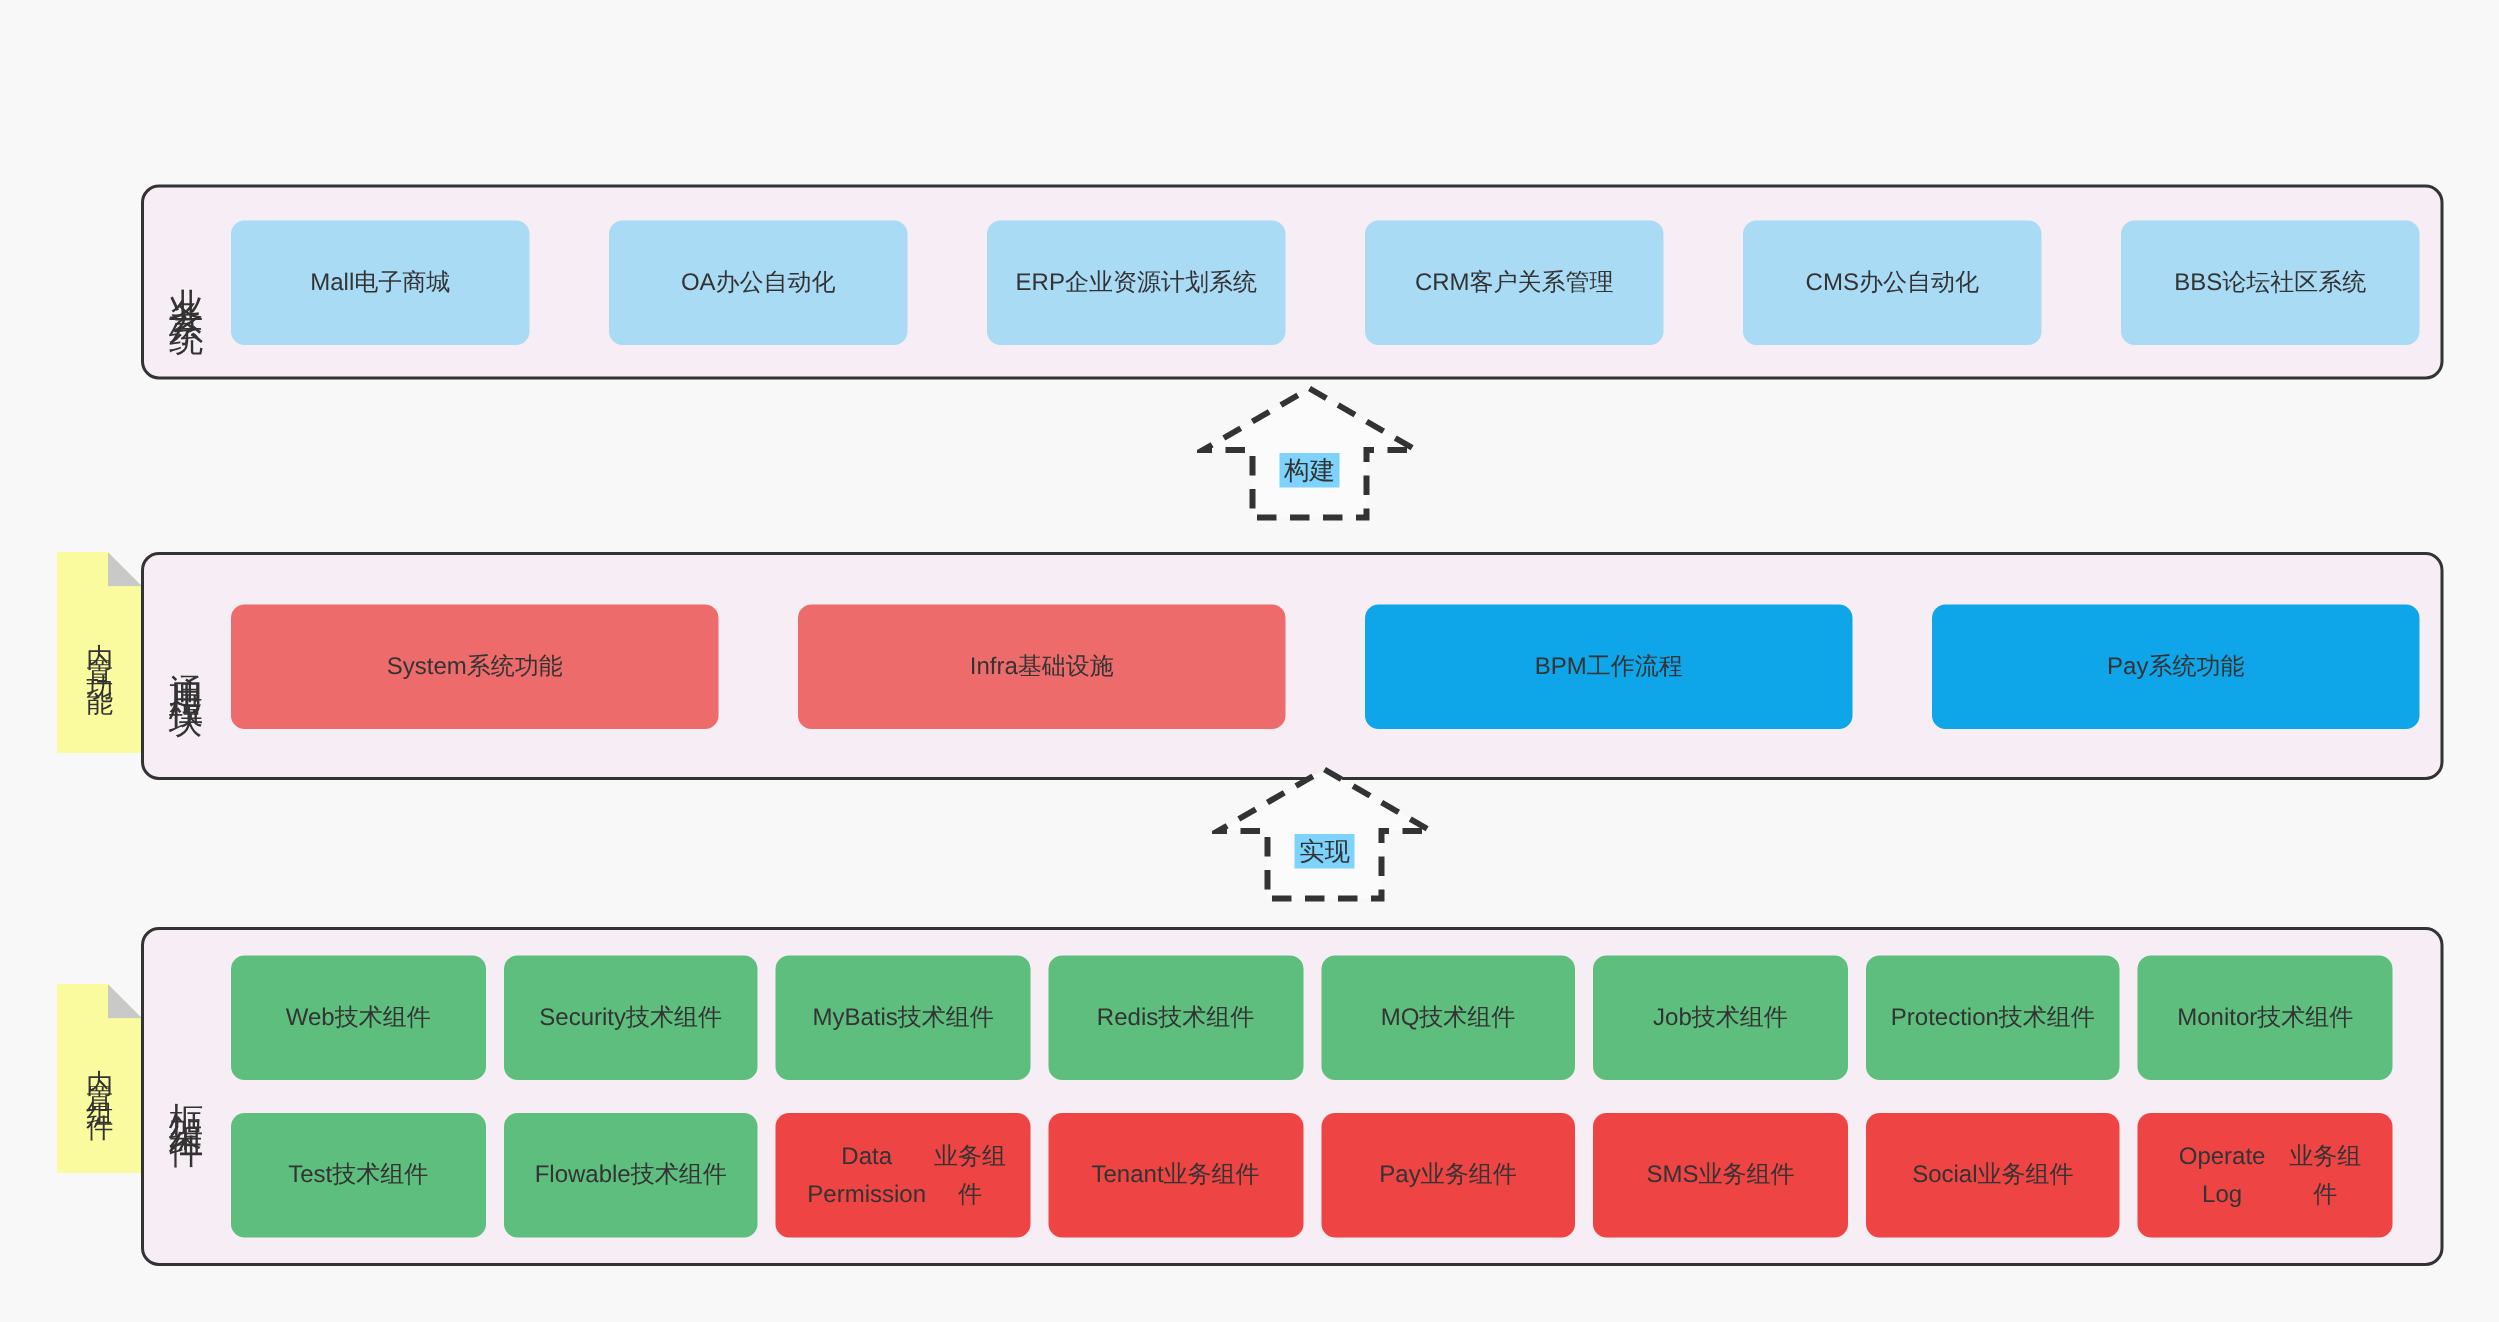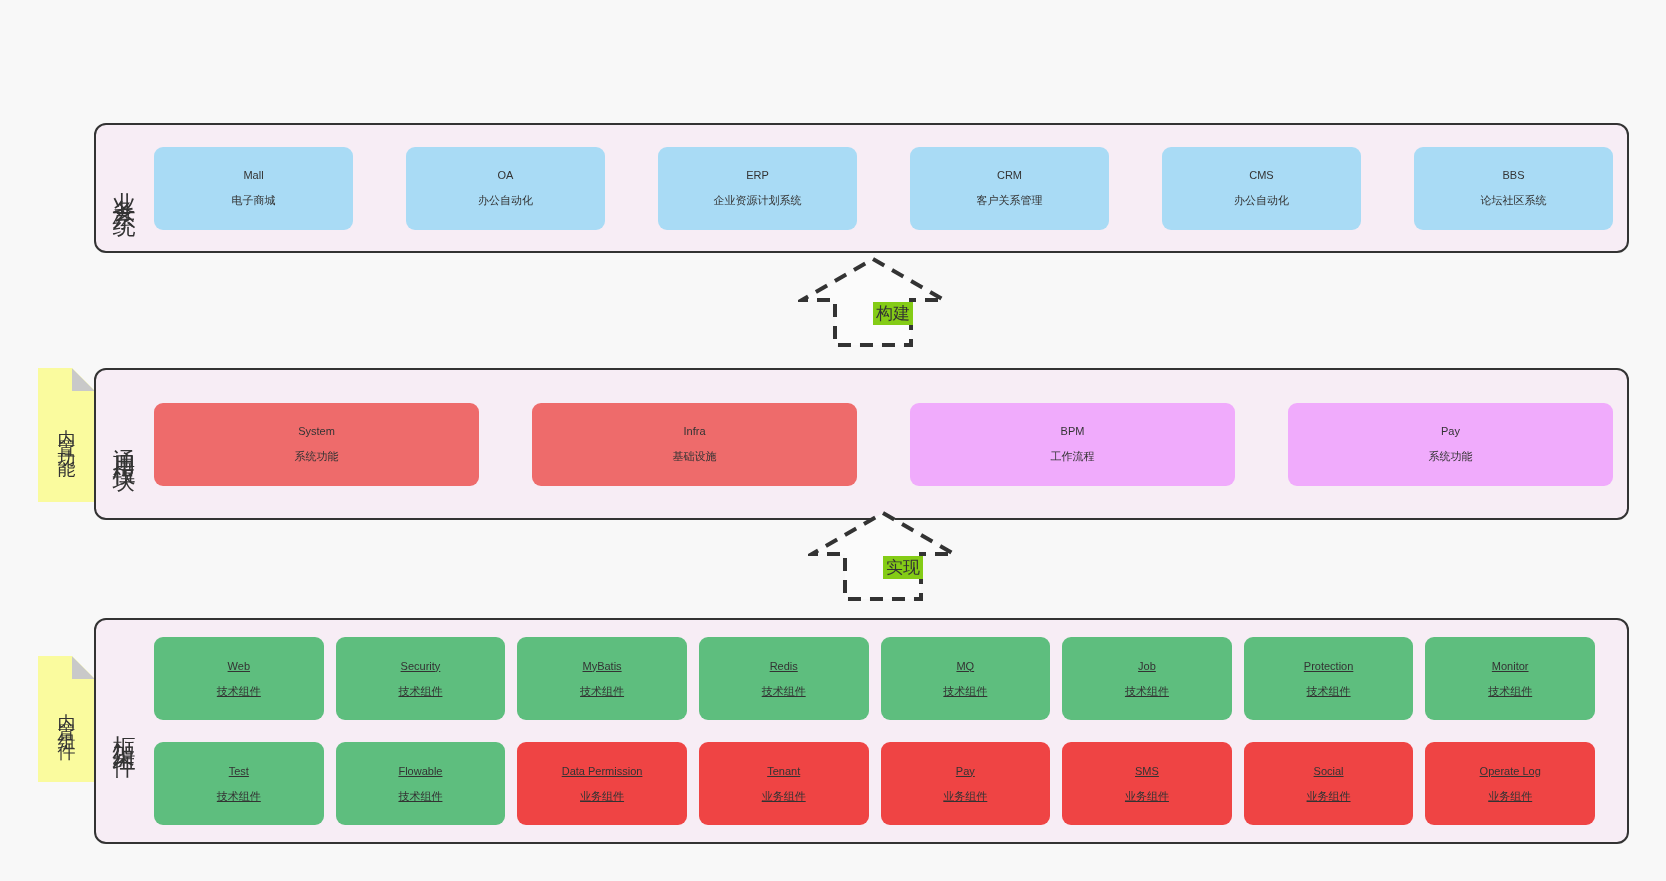--- a/index.html
+++ b/index.html
@@ -21,32 +21,32 @@
   .band-label span{
     writing-mode:vertical-rl;text-orientation:upright;
     font-size:23px;letter-spacing:7px;color:#333;
   }
   .band-content{
     flex:1;display:flex;flex-direction:column;justify-content:center;
     align-items:stretch;gap:22px;padding-right:14px;
   }
   #band-3 .band-content{padding-right:32px;}
   .row{display:flex;gap:53px;width:100%;}
-  #band-3 .row{gap:12px;text-decoration:underline;}
+  #band-3 .row{gap:12px;}
   
   .box{
     flex:1;height:83px;border-radius:9px;box-sizing:border-box;
-    display:flex;flex-direction:column;align-items:center;justify-content:center;
-    text-align:center;font-size:11px;line-height:25px;padding:0 10px;
+    display:flex;align-items:center;justify-content:center;
+    text-align:center;font-size:16px;line-height:25px;padding:0 10px;
   }
   #band-3 .box{padding:0 16px;}
   .box .name,.box .desc{display:block;}
   .v-blue{background:#a9dbf5;}
   .v-red{background:#ee6b6b;}
-  .v-pink{background:#f0abfc;}
+  .v-pink{background:#0ea5e9;}
   .v-green{background:#5ebe7e;}
   .v-lightgreen{background:#ef4444;}
   
   .sticky{
     position:absolute;left:38px;width:57px;background:#fafb9e;
     clip-path:polygon(0 0,calc(100% - 23px) 0,100% 23px,100% 100%,0 100%);
     display:flex;align-items:center;justify-content:center;
   }
   #sticky-2{top:368px;height:134px;}
   #sticky-3{top:656px;height:126px;}
@@ -62,21 +62,21 @@
   .arrow{position:absolute;width:150px;height:92px;}
   #arrow-1{left:798px;top:256px;}
   #arrow-2{left:808px;top:510px;}
   .arrow svg{display:block;width:100%;height:100%;}
   .arrow path{
     fill:#fbfbfb;stroke:#333;stroke-width:4;
     stroke-dasharray:13 9;stroke-linejoin:miter;
   }
   .arrow-label{
     position:absolute;left:50%;top:46px;transform:translateX(-50%);
-    background:#84cc16;padding:0 3px;font-size:17px;color:#333;white-space:nowrap;margin-left:20px;
+    background:#7dd3fc;padding:0 3px;font-size:17px;color:#333;white-space:nowrap;
   }
 </style>
 </head>
 <body>
 
 <div class="canvas">
 
   <div class="sticky" id="sticky-2">
     <span class="fold"></span>
     <span class="sticky-text">内置功能</span>

